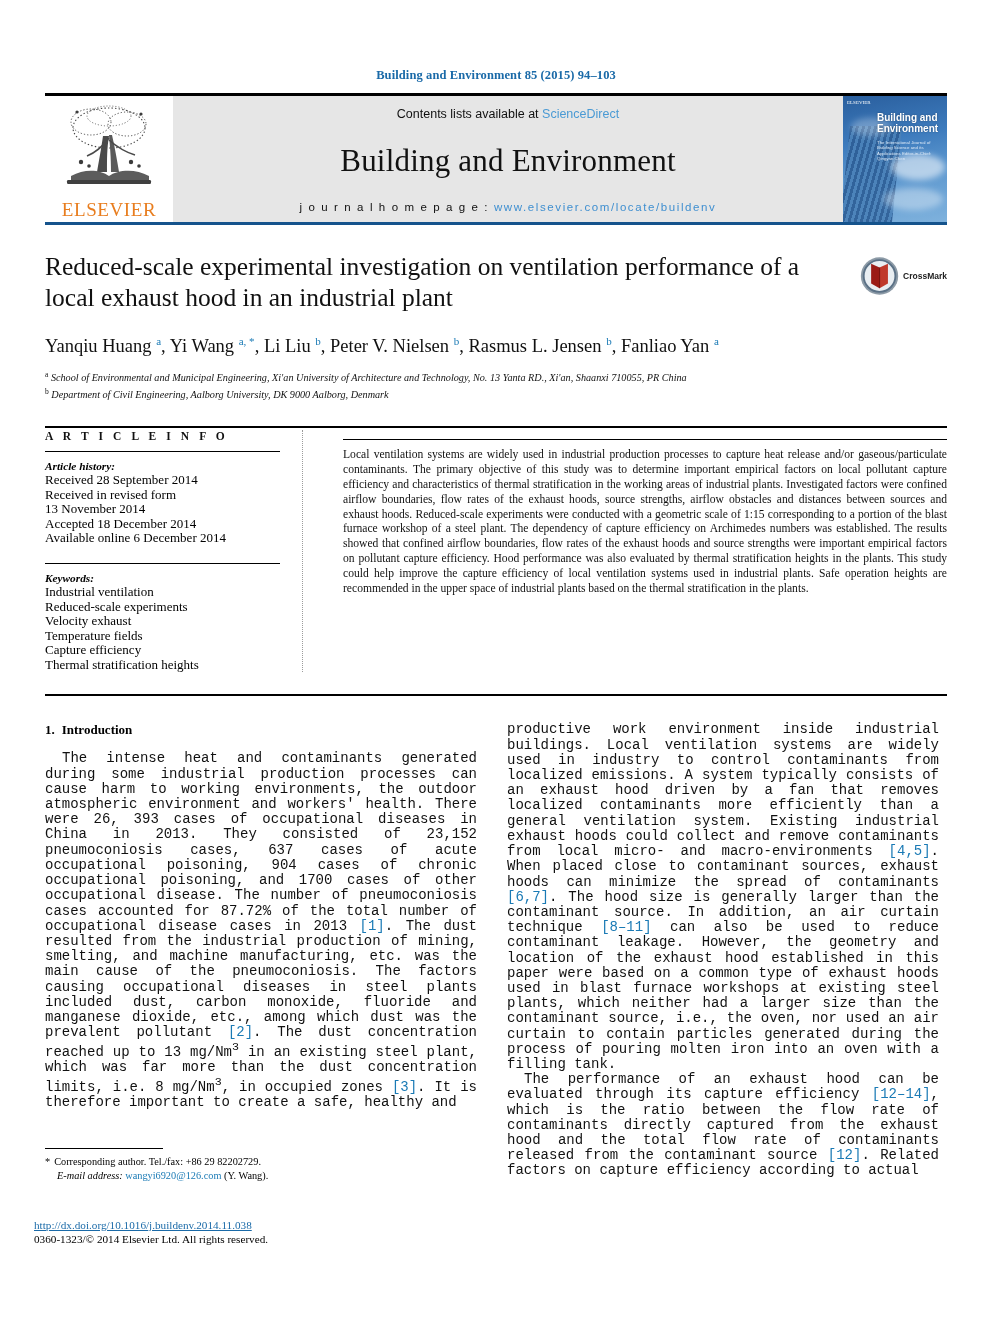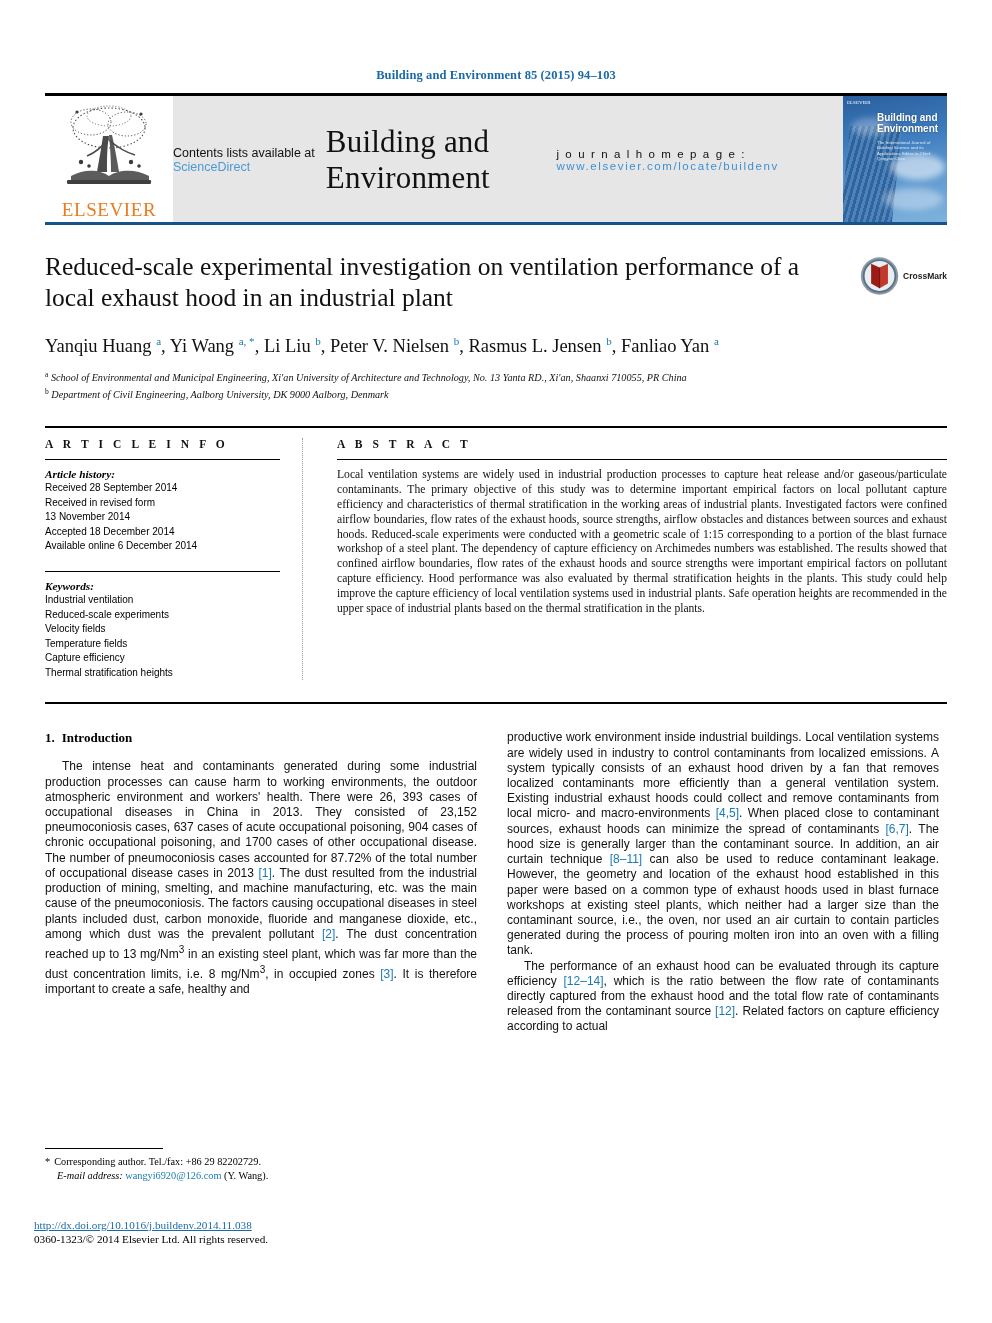--- a/index.html
+++ b/index.html
@@ -57,21 +57,21 @@
     font-family: "Liberation Serif", serif;
     color: #E87D1E;
     font-size: 19px;
     letter-spacing: .6px;
     margin-top: 1px;
   }
   .masthead-center {
     flex: 1 1 auto;
     background: #e6e6e6;
     display: flex;
-    flex-direction: row;
+    flex-direction: column;
     align-items: center;
     justify-content: space-between;
     padding: 11px 0 9px 0;
     box-sizing: border-box;
   }
   .contents-line {
     font-family: "Liberation Sans", sans-serif;
     font-size: 12.5px;
     color: #111;
   }
@@ -204,23 +204,23 @@
   .affiliations sup {
     font-style: normal;
     font-size: 7.5px;
     vertical-align: super;
   }
 
   
   .info-abstract {
     margin: 24px 45px 0 45px;
     border-top: 2px solid #000;
-    padding-top: 10px;
-    display: flex;
-    gap: 10px;
+    padding-top: 2px;
+    display: flex;
+    gap: 16px;
   }
   .col-info {
     width: 258px;
     flex: 0 0 258px;
     padding-right: 22px;
     box-sizing: border-box;
     border-right: 1px dotted #9b9b9b;
   }
   .col-abstract {
     flex: 1 1 auto;
@@ -239,22 +239,22 @@
     margin: 9px 0 8px 0;
   }
   .info-sub {
     font-family: "Liberation Serif", serif;
     font-style: italic;
     font-weight: bold;
     font-size: 11.3px;
     margin-bottom: 1px;
   }
   .info-line {
-    font-family: Liberation Sans, sans-serif;
-    font-size: 10px;
+    font-family: Liberation Serif, serif;
+    font-size: 13px;
     line-height: 14.6px;
   }
   .kw-block { margin-top: 17px; }
   .abstract-text {
     font-family: "Liberation Serif", serif;
     font-size: 11.6px;
     line-height: 14.9px;
     text-align: justify;
     color: #111;
   }
@@ -280,22 +280,22 @@
     flex: 0 0 432px;
   }
   .h1 {
     font-family: "Liberation Serif", serif;
     font-weight: bold;
     font-size: 13px;
     margin: 0 0 13px 0;
   }
   .h1 .num { margin-right: 7px; }
   p.body-p {
-    font-family: Liberation Sans, sans-serif;
-    font-size: 12px;
+    font-family: Liberation Mono, monospace;
+    font-size: 14px;
     line-height: 15.2px;
     text-align: justify;
     margin: 0;
     text-indent: 17px;
     color: #111;
   }
   p.body-p + p.body-p { margin-top: 0; }
   .ref { color: #1a7ab5; }
 
   
@@ -427,29 +427,28 @@
         <div class="info-line">13 November 2014</div>
         <div class="info-line">Accepted 18 December 2014</div>
         <div class="info-line">Available online 6 December 2014</div>
       </div>
 
       <div class="kw-block">
         <div class="hr-thin"></div>
         <div class="info-sub">Keywords:</div>
         <div class="info-line">Industrial ventilation</div>
         <div class="info-line">Reduced-scale experiments</div>
-        <div class="info-line">Velocity fields</div>
+        <div class="info-line">Velocity exhaust</div>
         <div class="info-line">Temperature fields</div>
         <div class="info-line">Capture efficiency</div>
         <div class="info-line">Thermal stratification heights</div>
       </div>
     </div>
 
     <div class="col-abstract">
-      <div class="sec-head">A B S T R A C T</div>
       <div class="hr-thin"></div>
       <div class="abstract-text">Local ventilation systems are widely used in industrial production processes to capture heat release and/or gaseous/particulate contaminants. The primary objective of this study was to determine important empirical factors on local pollutant capture efficiency and characteristics of thermal stratification in the working areas of industrial plants. Investigated factors were confined airflow boundaries, flow rates of the exhaust hoods, source strengths, airflow obstacles and distances between sources and exhaust hoods. Reduced-scale experiments were conducted with a geometric scale of 1:15 corresponding to a portion of the blast furnace workshop of a steel plant. The dependency of capture efficiency on Archimedes numbers was established. The results showed that confined airflow boundaries, flow rates of the exhaust hoods and source strengths were important empirical factors on pollutant capture efficiency. Hood performance was also evaluated by thermal stratification heights in the plants. This study could help improve the capture efficiency of local ventilation systems used in industrial plants. Safe operation heights are recommended in the upper space of industrial plants based on the thermal stratification in the plants.</div>
     </div>
   </div>
 
   <div class="body-rule"></div>
 
   <div class="body-cols">
     <div class="body-col">
       <div class="h1">

